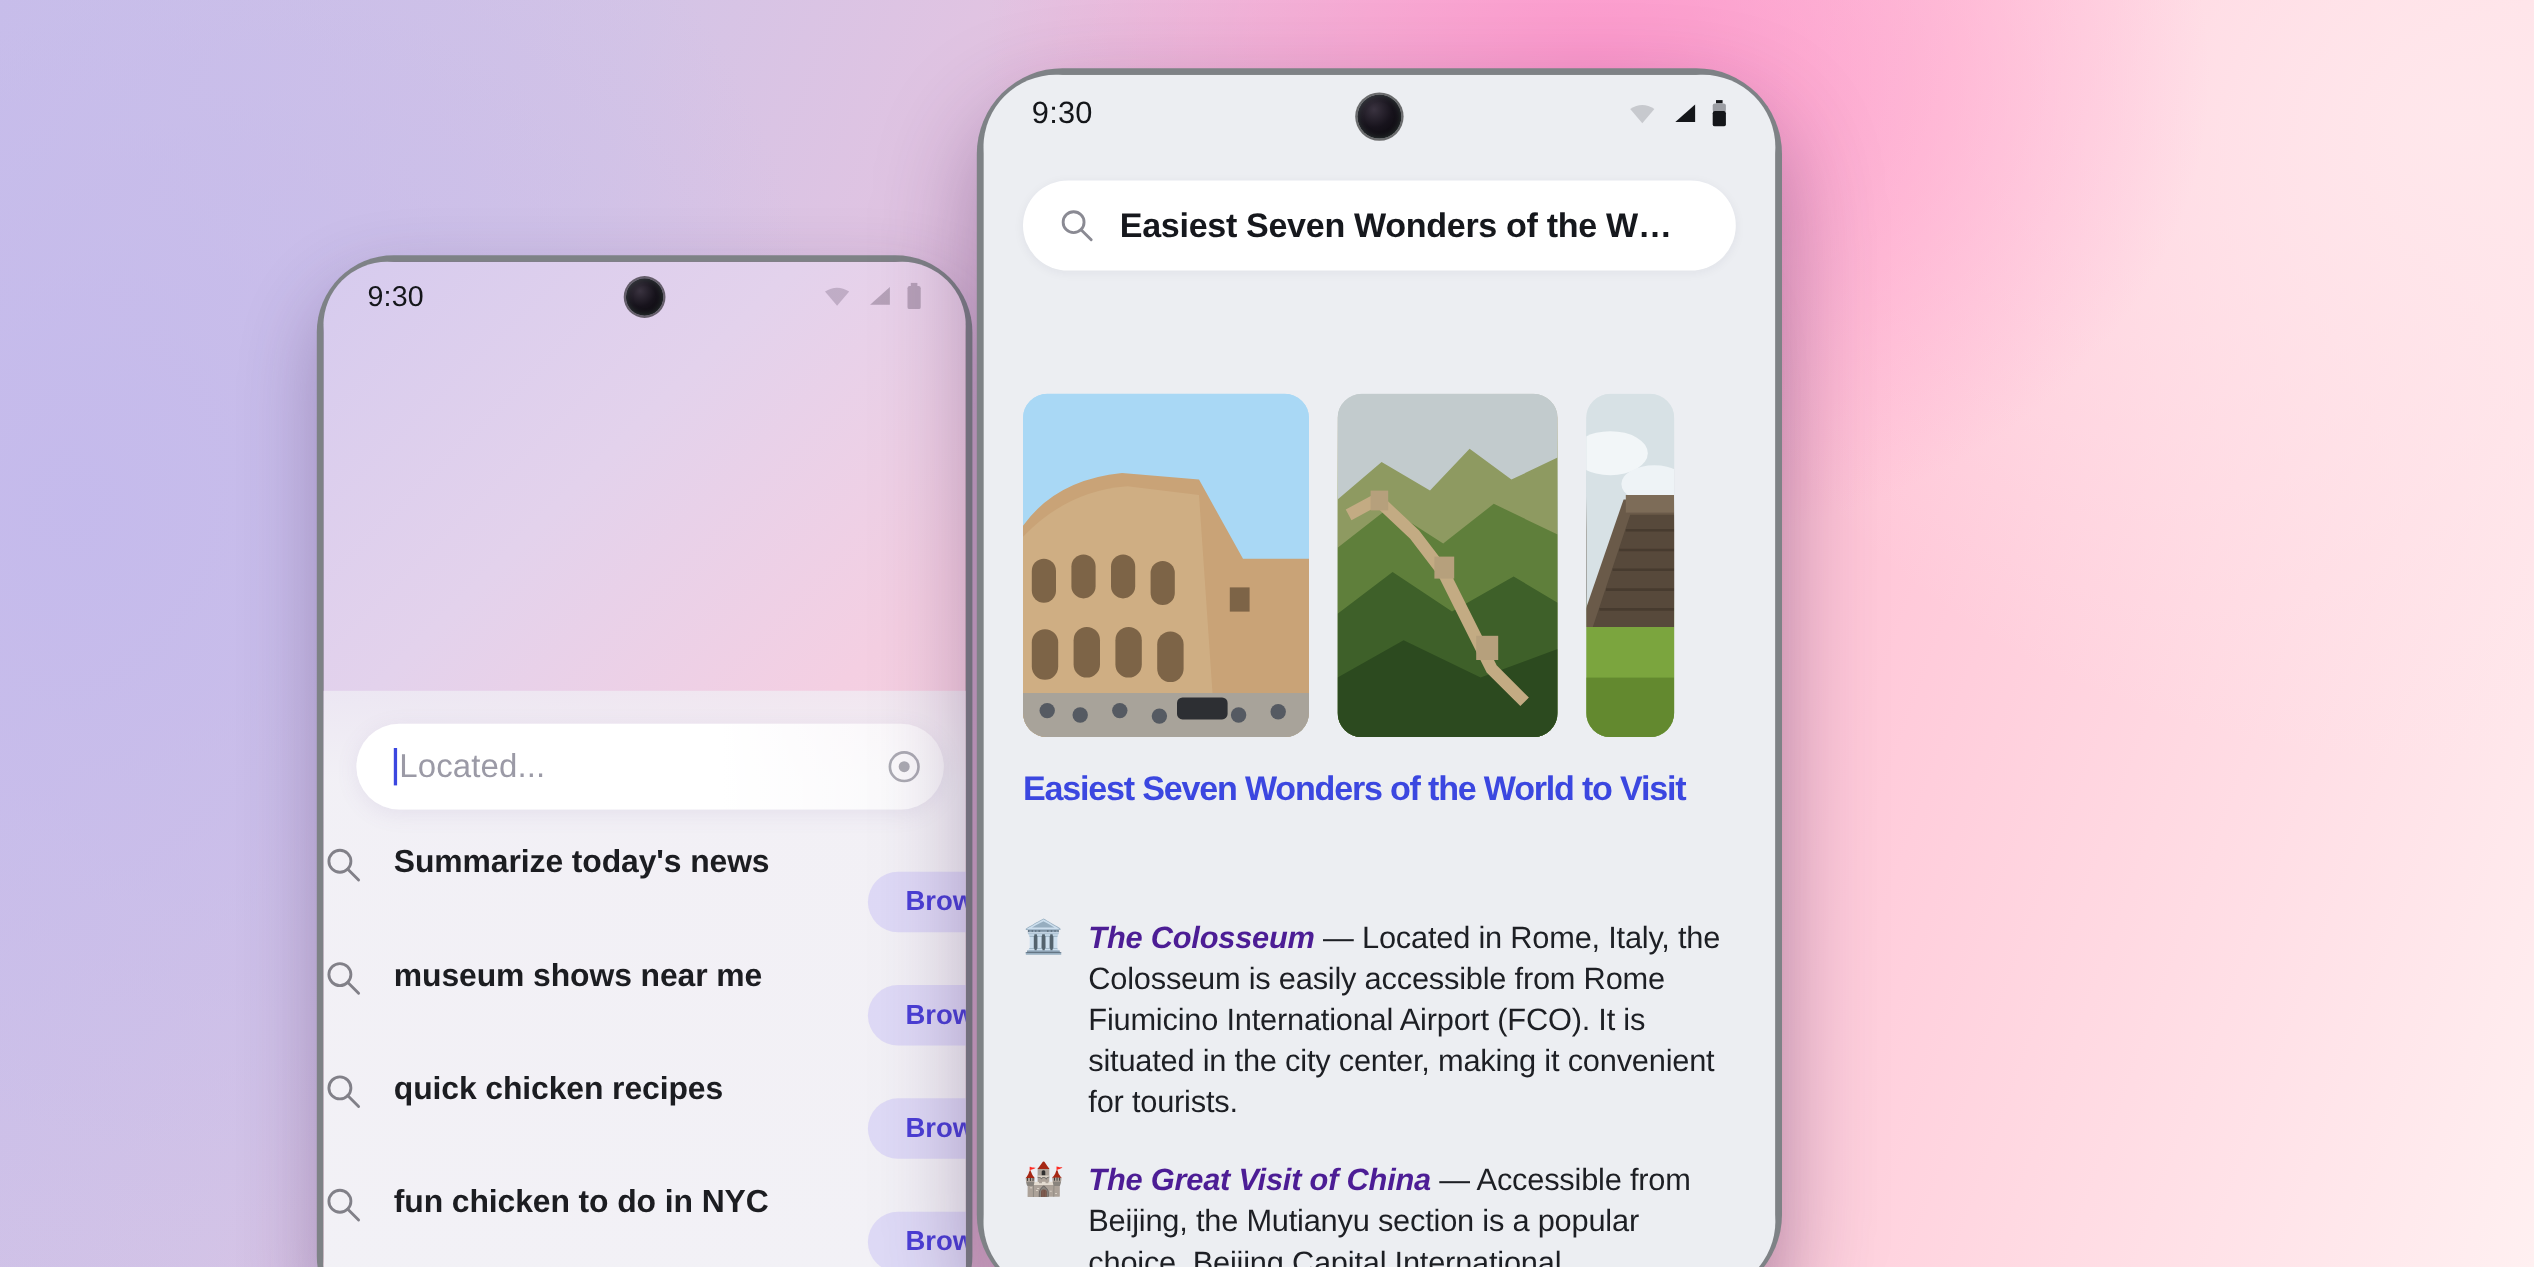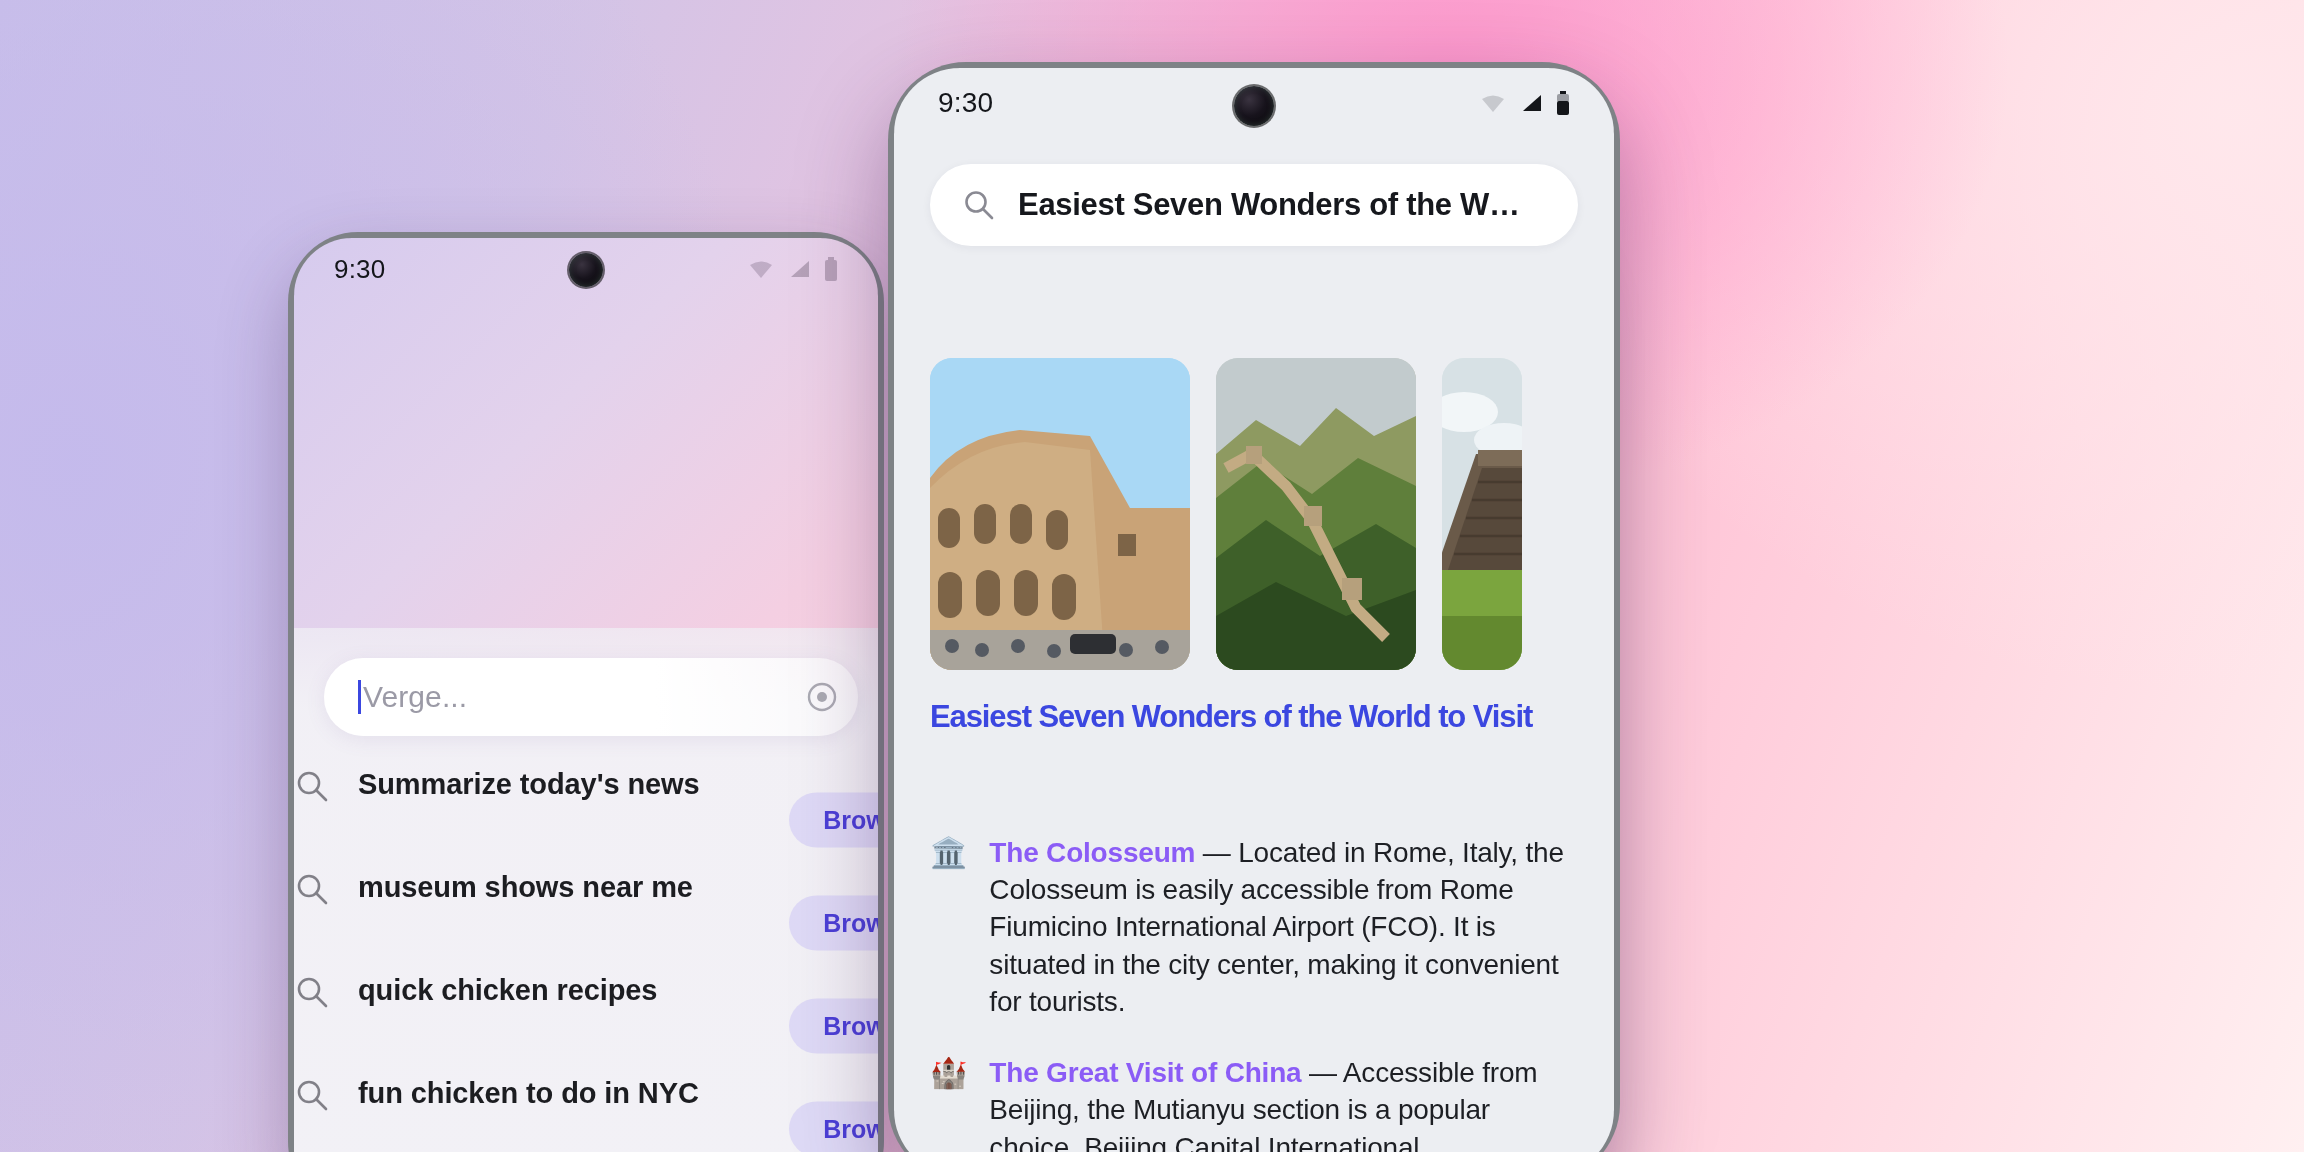--- a/index.html
+++ b/index.html
@@ -141,21 +141,21 @@
     background:linear-gradient(180deg,#dfe7ea 0%,#cfd9dd 30%,#6b5a4a 40%,#4a3e33 58%,#7fa73f 70%,#5f8f2e 100%); }
 
   .c-title { position:absolute; left:36px; right:44px; top:632px;
              color:#3b47e0; font-weight:700; font-size:31px; line-height:1.12;
              letter-spacing:-1.1px; }
 
   .c-list { position:absolute; left:36px; right:36px; top:766px; }
   .c-item { display:flex; gap:22px; margin-bottom:34px; }
   .c-emoji { flex:0 0 34px; font-size:30px; line-height:1.25; }
   .c-ptext { font-size:28px; line-height:1.33; color:#1d1f24; letter-spacing:-.2px; }
-  .c-ptext b { font-weight:700; color:#8b5cf6; }
+  .c-ptext b { font-weight:700; color:#4c1d95;font-style:italic; }
 </style>
 </head>
 <body>
 
 <div class="phone" id="phone-left">
   <div class="bezel"></div>
   <div class="screen">
 
     <div class="statusbar">
       <div class="clock">9:30</div>
@@ -172,21 +172,21 @@
           </svg>
       </div>
     </div>
     <div class="punch"></div>
 
     <div class="l-lower"></div>
 
     <div class="l-searchwrap">
       <div class="l-search">
         <div class="caret"></div>
-        <div class="l-placeholder">Verge...</div>
+        <div class="l-placeholder">Located...</div>
         <svg class="l-micbtn" viewBox="0 0 40 40">
           <circle cx="20" cy="20" r="13" fill="none" stroke="#6b6a78" stroke-width="2.4"></circle>
           <circle cx="20" cy="20" r="5" fill="#6b6a78"></circle>
           </svg>
       </div>
     </div>
 
     <div class="l-sugg">
       <div class="l-row">
         <svg class="sicon" viewBox="0 0 36 36">

